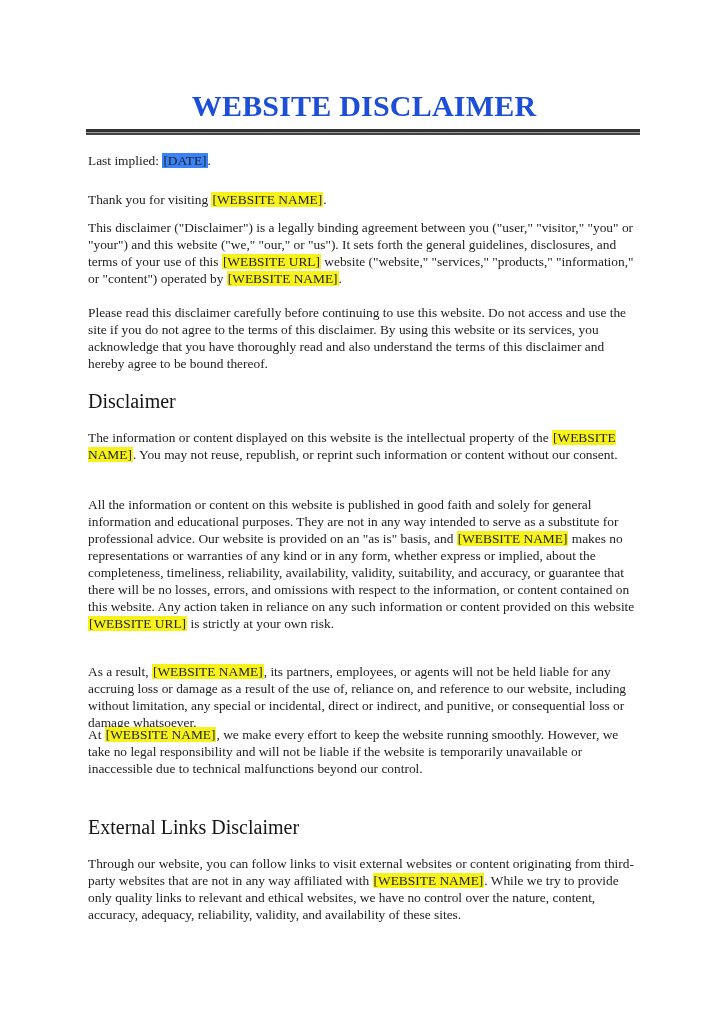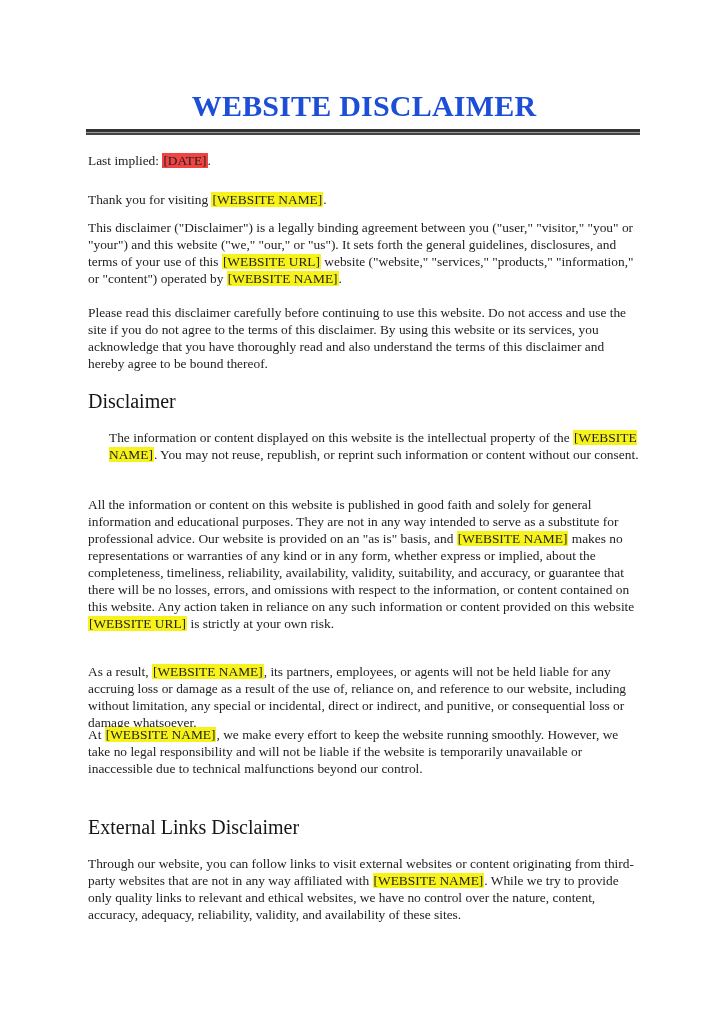--- a/index.html
+++ b/index.html
@@ -70,31 +70,31 @@
     }
   </style>
 </head>
 <body>
 
 <div class="page">
 
   <h1 class="title">WEBSITE DISCLAIMER</h1>
   <div class="rule"></div>
 
-  <p class="block" style="top:152px;"><span>Last implied: </span><span class="hl" style="background: #ef4444;">[DATE]</span><span>.</span></p>
+  <p class="block" style="top:152px;"><span>Last implied: </span><span class="hl" style="background: #3b82f6;">[DATE]</span><span>.</span></p>
 
   <p class="block" style="top:191px;font-family:Liberation Serif, serif;"><span>Thank you for visiting </span><span class="hl" style="background: rgb(247, 242, 26);">[WEBSITE NAME]</span><span>.</span></p>
 
   <p class="block" style="top:219px;"><span>This disclaimer ("Disclaimer") is a legally binding agreement between you ("user," "visitor," "you" or "your") and this website ("we," "our," or "us"). It sets forth the general guidelines, disclosures, and terms of your use of this </span><span class="hl" style="background: rgb(247, 242, 26);">[WEBSITE URL]</span><span> website ("website," "services," "products," "information," or "content") operated by </span><span class="hl" style="background: rgb(247, 242, 26);">[WEBSITE NAME]</span><span>.</span></p>
 
   <p class="block" style="top:304px;">Please read this disclaimer carefully before continuing to use this website. Do not access and use the site if you do not agree to the terms of this disclaimer. By using this website or its services, you acknowledge that you have thoroughly read and also understand the terms of this disclaimer and hereby agree to be bound thereof.</p>
 
   <h2 class="h2" style="top:389px;">Disclaimer</h2>
 
-  <p class="block" style="top:429px;margin-left:21px;"><span>The information or content displayed on this website is the intellectual property of the </span><span class="hl" style="background: rgb(247, 242, 26);">[WEBSITE NAME]</span><span>. You may not reuse, republish, or reprint such information or content without our consent.</span></p>
+  <p class="block" style="top:429px;"><span>The information or content displayed on this website is the intellectual property of the </span><span class="hl" style="background: rgb(247, 242, 26);">[WEBSITE NAME]</span><span>. You may not reuse, republish, or reprint such information or content without our consent.</span></p>
 
   <p class="block" style="top:496px;"><span>All the information or content on this website is published in good faith and solely for general information and educational purposes. They are not in any way intended to serve as a substitute for professional advice. Our website is provided on an "as is" basis, and </span><span class="hl" style="background: rgb(247, 242, 26);">[WEBSITE NAME]</span><span> makes no representations or warranties of any kind or in any form, whether express or implied, about the completeness, timeliness, reliability, availability, validity, suitability, and accuracy, or guarantee that there will be no losses, errors, and omissions with respect to the information, or content contained on this website. Any action taken in reliance on any such information or content provided on this website </span><span class="hl" style="background: rgb(247, 242, 26);">[WEBSITE URL]</span><span> is strictly at your own risk.</span></p>
 
   <p class="block" style="top:663px;"><span>As a result, </span><span class="hl" style="background: rgb(247, 242, 26);">[WEBSITE NAME]</span><span>, its partners, employees, or agents will not be held liable for any accruing loss or damage as a result of the use of, reliance on, and reference to our website, including without limitation, any special or incidental, direct or indirect, and punitive, or consequential loss or damage whatsoever.</span></p>
 
   <p class="block" style="top:726px;"><span>At </span><span class="hl" style="background: rgb(247, 242, 26);">[WEBSITE NAME]</span><span>, we make every effort to keep the website running smoothly. However, we take no legal responsibility and will not be liable if the website is temporarily unavailable or inaccessible due to technical malfunctions beyond our control.</span></p>
 
   <h2 class="h2" style="top:815px;">External Links Disclaimer</h2>
 
   <p class="block" style="top:855px;"><span>Through our website, you can follow links to visit external websites or content originating from third-party websites that are not in any way affiliated with </span><span class="hl" style="background: rgb(247, 242, 26);">[WEBSITE NAME]</span><span>. While we try to provide only quality links to relevant and ethical websites, we have no control over the nature, content, accuracy, adequacy, reliability, validity, and availability of these sites.</span></p>

